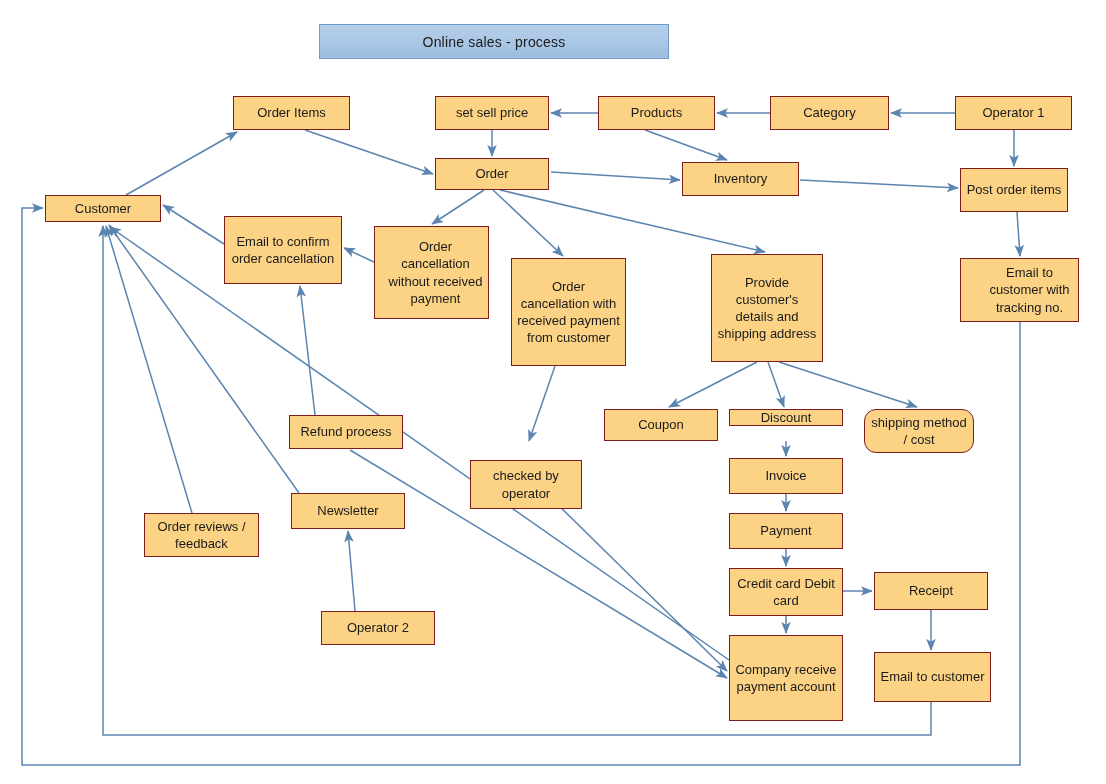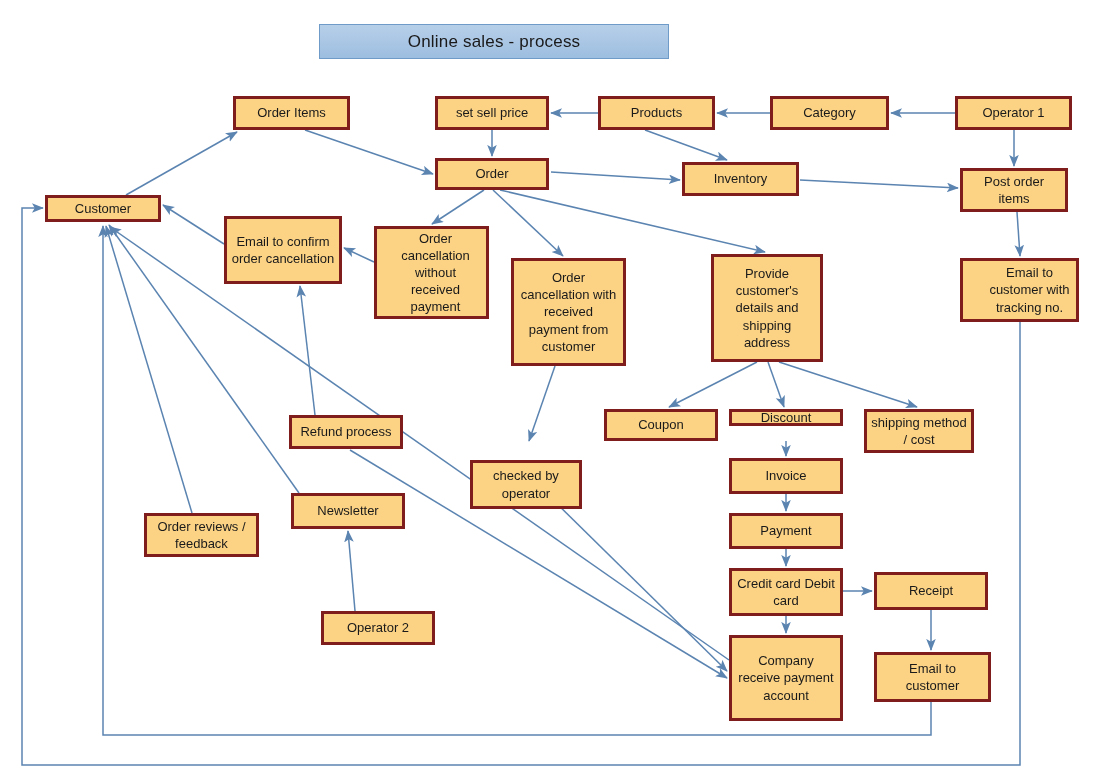--- a/index.html
+++ b/index.html
@@ -1,25 +1,25 @@
 <!DOCTYPE html>
 <html><head>
 <meta charset="utf-8">
 <style>
   html,body{margin:0;padding:0;background:#ffffff;}
   body{width:1106px;height:784px;font-family:"Liberation Sans",sans-serif;overflow:hidden;}
   #stage{position:relative;width:1106px;height:784px;background:#ffffff;}
   #wires{position:absolute;left:0;top:0;width:1106px;height:784px;}
-  .node{position:absolute;box-sizing:border-box;background:#fcd385;border:3px solid #7f1d1d;
+  .node{position:absolute;box-sizing:border-box;background:#fcd385;border:1px solid #7f1d1d;
         display:flex;align-items:center;justify-content:center;text-align:center;
         font-size:13px;color:#1a1a1a;line-height:1.32;padding:2px 4px;}
   .title-bar{position:absolute;box-sizing:border-box;
         background:linear-gradient(180deg,#b7cfe9 0%,#9dbee0 100%);
         border:1px solid #6f9bc9;display:flex;align-items:center;justify-content:center;
-        font-size:17px;color:#1a1a1a;letter-spacing:.2px;}
+        font-size:14px;color:#1a1a1a;letter-spacing:.2px;}
 </style>
 </head>
 <body>
 
 <div id="stage">
 
   <svg id="wires" viewBox="0 0 1106 784" xmlns="http://www.w3.org/2000/svg">
     <defs>
       <marker id="ah" markerWidth="9" markerHeight="9" refX="7.4" refY="3.2" orient="auto" markerUnits="strokeWidth">
         <path d="M0,0 L8,3.2 L0,6.4 L1.9,3.2 z" fill="#5b84b1"></path>
@@ -75,21 +75,21 @@
   <div class="node" style="left:682px;top:162px;width:117px;height:34px;">Inventory</div>
   <div class="node" style="left:960px;top:168px;width:108px;height:44px;">Post order items</div>
   <div class="node" style="left:45px;top:195px;width:116px;height:27px;">Customer</div>
   <div class="node" style="left:224px;top:216px;width:118px;height:68px;">Email to confirm order cancellation</div>
   <div class="node" style="left:374px;top:226px;width:115px;height:93px;padding-left:12px;">Order cancellation without received payment</div>
   <div class="node" style="left:960px;top:258px;width:119px;height:64px;padding-left:24px;">Email to customer with tracking no.</div>
   <div class="node" style="left:511px;top:258px;width:115px;height:108px;">Order cancellation with received payment from customer</div>
   <div class="node" style="left:711px;top:254px;width:112px;height:108px;">Provide customer's details and shipping address</div>
   <div class="node" style="left:604px;top:409px;width:114px;height:32px;">Coupon</div>
   <div class="node" style="left:729px;top:409px;width:114px;height:17px;">Discount</div>
-  <div class="node" style="left:864px;top:409px;width:110px;height:44px;">shipping method / cost</div>
+  <div class="node" style="left:864px;top:409px;width:110px;height:44px;border-radius:12px;">shipping method / cost</div>
   <div class="node" style="left:289px;top:415px;width:114px;height:34px;">Refund process</div>
   <div class="node" style="left:470px;top:460px;width:112px;height:49px;">checked by operator</div>
   <div class="node" style="left:729px;top:458px;width:114px;height:36px;">Invoice</div>
   <div class="node" style="left:291px;top:493px;width:114px;height:36px;">Newsletter</div>
   <div class="node" style="left:729px;top:513px;width:114px;height:36px;">Payment</div>
   <div class="node" style="left:144px;top:513px;width:115px;height:44px;">Order reviews / feedback</div>
   <div class="node" style="left:729px;top:568px;width:114px;height:48px;text-align:center;">Credit card Debit card</div>
   <div class="node" style="left:874px;top:572px;width:114px;height:38px;">Receipt</div>
   <div class="node" style="left:321px;top:611px;width:114px;height:34px;">Operator 2</div>
   <div class="node" style="left:729px;top:635px;width:114px;height:86px;">Company receive payment account</div>

